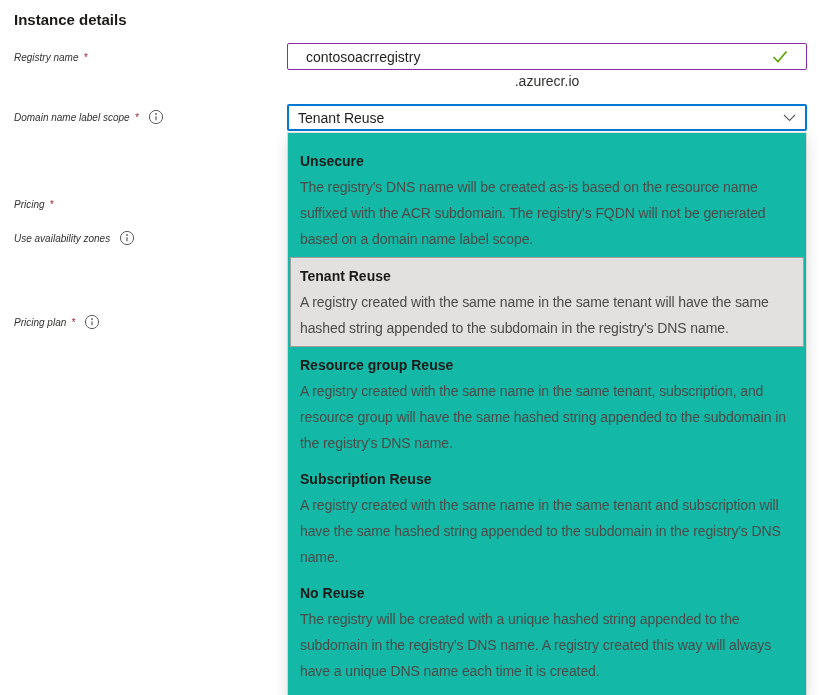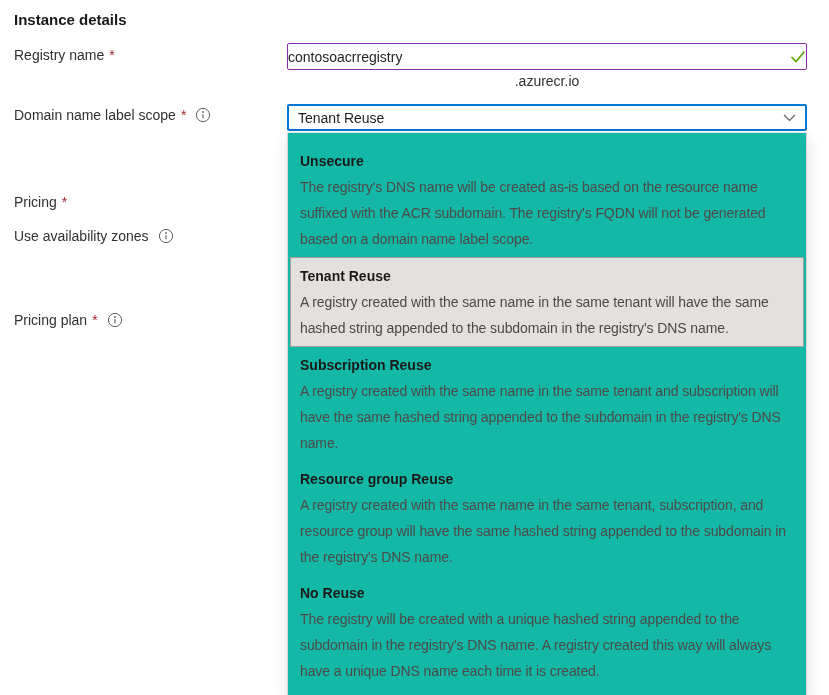--- a/index.html
+++ b/index.html
@@ -1,28 +1,28 @@
 <!DOCTYPE html>
 <html><head>
 <meta charset="utf-8">
 <style>
   html,body{margin:0;padding:0;background:#fff;}
   #page{position:relative;width:829px;height:695px;background:#ffffff;overflow:hidden;
         font-family:"Liberation Sans",sans-serif;-webkit-font-smoothing:antialiased;}
 
   .section-title{position:absolute;left:14px;top:11px;font-size:15px;font-weight:700;color:#1b1a19;text-align:right;}
 
-  .label-row{position:absolute;left:14px;display:flex;align-items:flex-start;font-size:14px;color:#323130;height:20px;white-space:nowrap;}
+  .label-row{position:absolute;left:14px;display:flex;align-items:center;font-size:10px;color:#323130;height:20px;white-space:nowrap;font-style:italic;}
   .req{color:#a4262c;margin-left:5px;}
   .info{margin-left:9px;display:inline-flex;align-items:center;}
   .info svg{display:block;}
 
   .text-field{position:absolute;left:287px;top:43px;width:520px;height:27px;box-sizing:border-box;
               border:1.5px solid #8a2da5;border-radius:2px;background:#fff;
-              display:flex;align-items:center;padding:0 0;}
+              display:flex;align-items:center;padding:0 18px;}
   .text-field input{border:none;outline:none;flex:1;min-width:0;background:transparent;
                     font-family:"Liberation Sans",sans-serif;font-size:14px;color:#201f1e;padding:0;}
   .check{display:inline-flex;margin-left:8px;}
 
   .suffix{position:absolute;left:287px;top:73px;width:520px;text-align:center;font-size:14px;color:#323130;}
 
   .combobox{position:absolute;left:287px;top:104px;width:520px;height:27px;box-sizing:border-box;
             border:2px solid #0078d4;border-radius:2px;background:#fff;cursor:pointer;
             display:flex;align-items:center;justify-content:space-between;padding:0 9px;}
   .combobox .value{font-size:14px;color:#201f1e;}
@@ -115,27 +115,27 @@
       <div class="opt-title">Unsecure</div>
       <div class="opt-desc">The registry's DNS name will be created as-is based on the resource name suffixed with the ACR subdomain. The registry's FQDN will not be generated based on a domain name label scope.</div>
     </div>
 
     <div class="opt selected">
       <div class="opt-title">Tenant Reuse</div>
       <div class="opt-desc">A registry created with the same name in the same tenant will have the same hashed string appended to the subdomain in the registry's DNS name.</div>
     </div>
 
     <div class="opt">
-      <div class="opt-title">Subscription Reuse</div>
-      <div class="opt-desc">A registry created with the same name in the same tenant and subscription will have the same hashed string appended to the subdomain in the registry's DNS name.</div>
+      <div class="opt-title">Resource group Reuse</div>
+      <div class="opt-desc">A registry created with the same name in the same tenant, subscription, and resource group will have the same hashed string appended to the subdomain in the registry's DNS name.</div>
     </div>
 
     <div class="opt">
-      <div class="opt-title">Resource group Reuse</div>
-      <div class="opt-desc">A registry created with the same name in the same tenant, subscription, and resource group will have the same hashed string appended to the subdomain in the registry's DNS name.</div>
+      <div class="opt-title">Subscription Reuse</div>
+      <div class="opt-desc">A registry created with the same name in the same tenant and subscription will have the same hashed string appended to the subdomain in the registry's DNS name.</div>
     </div>
 
     <div class="opt">
       <div class="opt-title">No Reuse</div>
       <div class="opt-desc">The registry will be created with a unique hashed string appended to the subdomain in the registry's DNS name. A registry created this way will always have a unique DNS name each time it is created.</div>
     </div>
 
   </div>
 
 </div>

